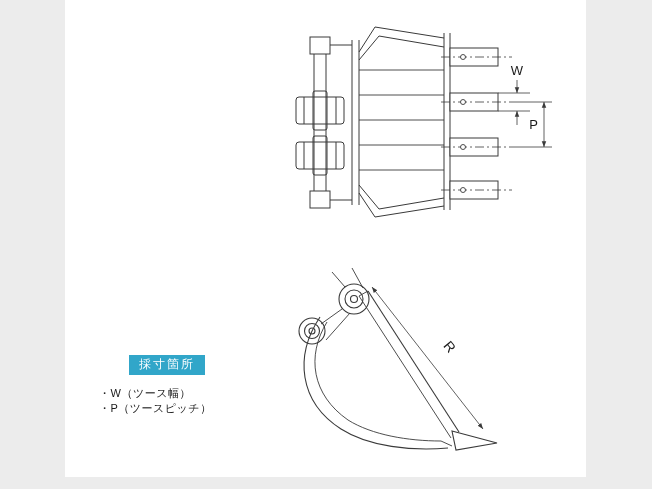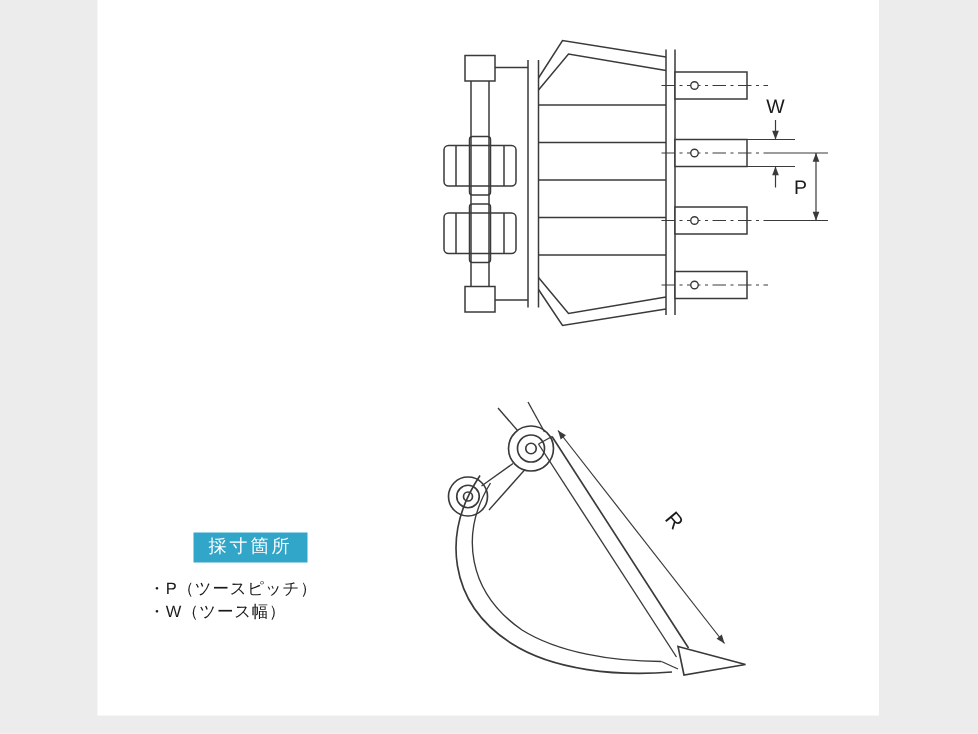--- a/index.html
+++ b/index.html
@@ -175,17 +175,17 @@
       <line x1="372" y1="287" x2="483" y2="429" marker-start="url(#arrow)" marker-end="url(#arrow)"></line>
     </g>
     <text x="446" y="350" font-size="14" text-anchor="middle" transform="rotate(50 446 350)">R</text>
   </svg>
 
   <div class="label-box">
     <span>採寸箇所</span>
   </div>
 
   <div class="legend">
+    <div class="legend-line">・W（ツース幅）</div>
     <div class="legend-line">・P（ツースピッチ）</div>
-    <div class="legend-line">・W（ツース幅）</div>
   </div>
 
 </div>
 
 </body></html>

